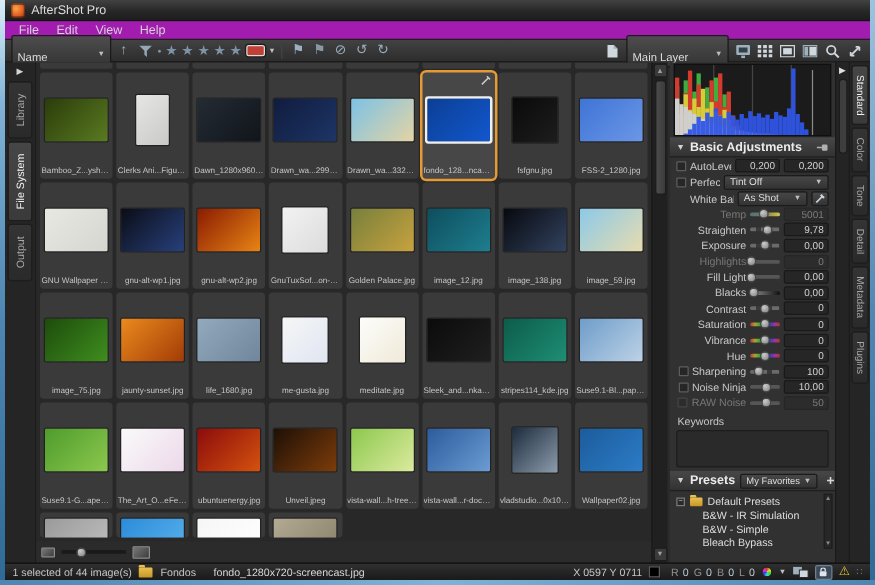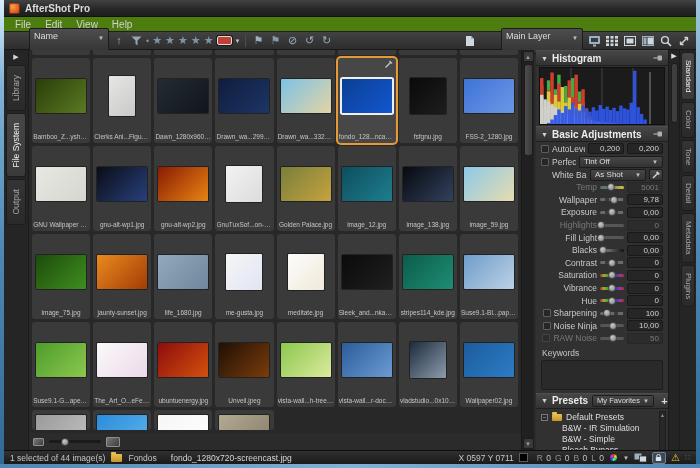--- a/index.html
+++ b/index.html
@@ -8,31 +8,31 @@
           font-family:"Liberation Sans",sans-serif;-webkit-font-smoothing:antialiased;}
   
   .edge-left{position:absolute;left:0;top:0;bottom:0;width:4px;z-index:9;
     background:linear-gradient(180deg,#d9edf9 0%,#7fb2d6 18%,#4d86b2 55%,#2f6a97 100%);}
   .edge-right{position:absolute;right:0;top:0;bottom:0;width:4px;z-index:9;
     background:linear-gradient(180deg,#9cc4e0 0%,#4d86b2 55%,#2f6a97 100%);}
   .edge-bottom{position:absolute;left:0;right:0;bottom:0;height:4px;z-index:10;
     background:linear-gradient(90deg,#4d86b2,#7fb2d6 50%,#4d86b2);}
   
   #titlebar{position:absolute;left:4px;right:4px;top:0;height:17px;display:flex;align-items:center;
-    gap:5px;padding-left:5px;background:linear-gradient(#424242,#272727 55%,#1d1d1d);border-bottom:1px solid #111;font-weight:bold;}
+    gap:5px;padding-left:5px;background:linear-gradient(#424242,#272727 55%,#1d1d1d);border-bottom:1px solid #111;}
   .app-logo{width:11px;height:11px;border-radius:2px;flex:none;
     background:radial-gradient(circle at 35% 35%,#ffa345,#d9541e 65%,#8a2d0c);box-shadow:inset 0 0 0 1px #00000066;}
   .app-title{font-size:10px;color:#dcdcdc;}
-  #menubar{position:absolute;left:4px;right:4px;top:17px;height:15px;background:#4d7c0f;
+  #menubar{position:absolute;left:4px;right:4px;top:17px;height:15px;background:#a21caf;
     border-bottom:1px solid #1f1f1f;display:flex;align-items:center;padding-left:4px;}
   .menu-item{font-size:10px;color:#d2d2d2;padding:0 7px;cursor:default;}
   #toolbar{position:absolute;left:4px;right:4px;top:32px;height:18px;display:flex;align-items:center;
     gap:3px;padding:0 5px;background:linear-gradient(#424242,#2d2d2d);border-bottom:1px solid #181818;}
-  .tb-select{height:13px;display:flex;align-items:flex-end;gap:4px;background:linear-gradient(#4d4d4d,#343434);
-    border:1px solid #1b1b1b;border-radius:2px;padding:12px 4px;font-size:9px;color:#ddd;margin-left:20px;}
+  .tb-select{height:13px;display:flex;align-items:flex-start;gap:4px;background:linear-gradient(#4d4d4d,#343434);
+    border:1px solid #1b1b1b;border-radius:2px;padding:12px 4px;font-size:9px;color:#ddd;}
   .chev{font-size:6px;color:#c0c0c0;line-height:1;}
   .tb-ico{min-width:14px;height:14px;display:flex;align-items:center;justify-content:center;
     color:#9cb0bf;font-size:11px;line-height:1;}
   .star{color:#7e94a6;font-size:11px;}
   .rating-dot{color:#7e94a6;font-size:9px;}
   .swatch{width:15px;height:9px;background:#bf4034;border:1px solid #dcdcdc;border-radius:2px;box-shadow:0 0 0 1px #1c1c1c;}
   .tb-sep{width:1px;height:12px;background:#1c1c1c;border-right:1px solid #4d4d4d;margin:0 2px;}
   .tb-right{margin-left:auto;display:flex;align-items:center;gap:4px;}
   
   #left-rail{position:absolute;left:4px;top:50px;width:25px;bottom:18px;background:#252525;border-right:1px solid #1b1b1b;}
@@ -519,30 +519,20 @@
 
   <div id="minibar">
     <span class="pic-ico pic-sm"></span>
     <span class="size-slider">
       <span class="round-handle" style="left:30%"></span>
     </span>
     <span class="pic-ico pic-lg"></span>
   </div>
 
   <div id="rpanel">
-    <div class="sect-h">
-      <span class="tri">▼</span>
-      <span class="sect-t">Histogram</span>
-      <span>
-          <svg width="10" height="10" viewBox="0 0 10 10">
-            <line x1="0.5" y1="5" x2="4.5" y2="5" stroke="#b0b0b0" stroke-width="1.2"></line>
-            <rect x="4.5" y="2.5" width="4.5" height="5" rx="1" fill="#b0b0b0"></rect>
-          </svg>
-        </span>
-    </div>
     <div id="hist-canvas">
       <svg id="hist-svg" width="124" height="56" viewBox="0 0 124 56" preserveAspectRatio="none">
         <line x1="31" y1="0" x2="31" y2="56" stroke="#454545"></line>
         <line x1="62" y1="0" x2="62" y2="56" stroke="#454545"></line>
         <line x1="93" y1="0" x2="93" y2="56" stroke="#454545"></line>
         <g id="hist-bars">
             <rect x="0.00" y="16.80" width="3.44" height="39.20" fill="#3fae3f"></rect>
             <rect x="3.44" y="42.00" width="3.44" height="14.00" fill="#3fae3f"></rect>
             <rect x="6.89" y="12.32" width="3.44" height="43.68" fill="#3fae3f"></rect>
             <rect x="10.33" y="33.60" width="3.44" height="22.40" fill="#3fae3f"></rect>
@@ -694,21 +684,21 @@
           <span class="lz">
             <span>Temp</span>
           </span>
           <div class="track temp">
             <span class="handle" style="left: 45%;"></span>
           </div>
           <span class="vbox">5001</span>
         </div>
         <div class="srow">
           <span class="lz">
-            <span>Wallpaper</span>
+            <span>Straighten</span>
           </span>
           <div class="track ticks">
             <span class="handle" style="left: 60%;"></span>
           </div>
           <span class="vbox">9,78</span>
         </div>
         <div class="srow">
           <span class="lz">
             <span>Exposure</span>
           </span>

